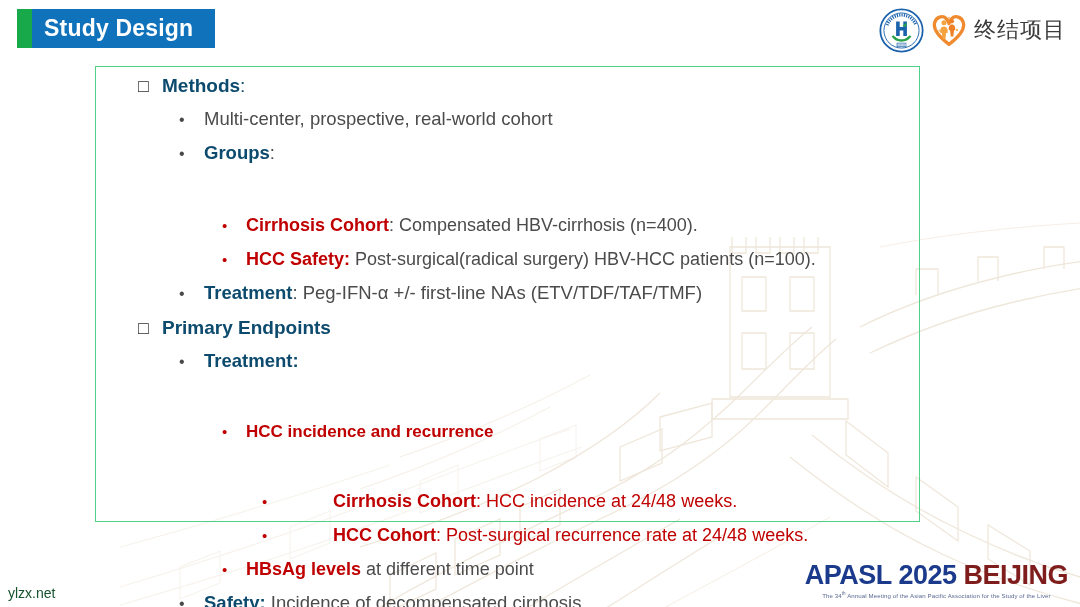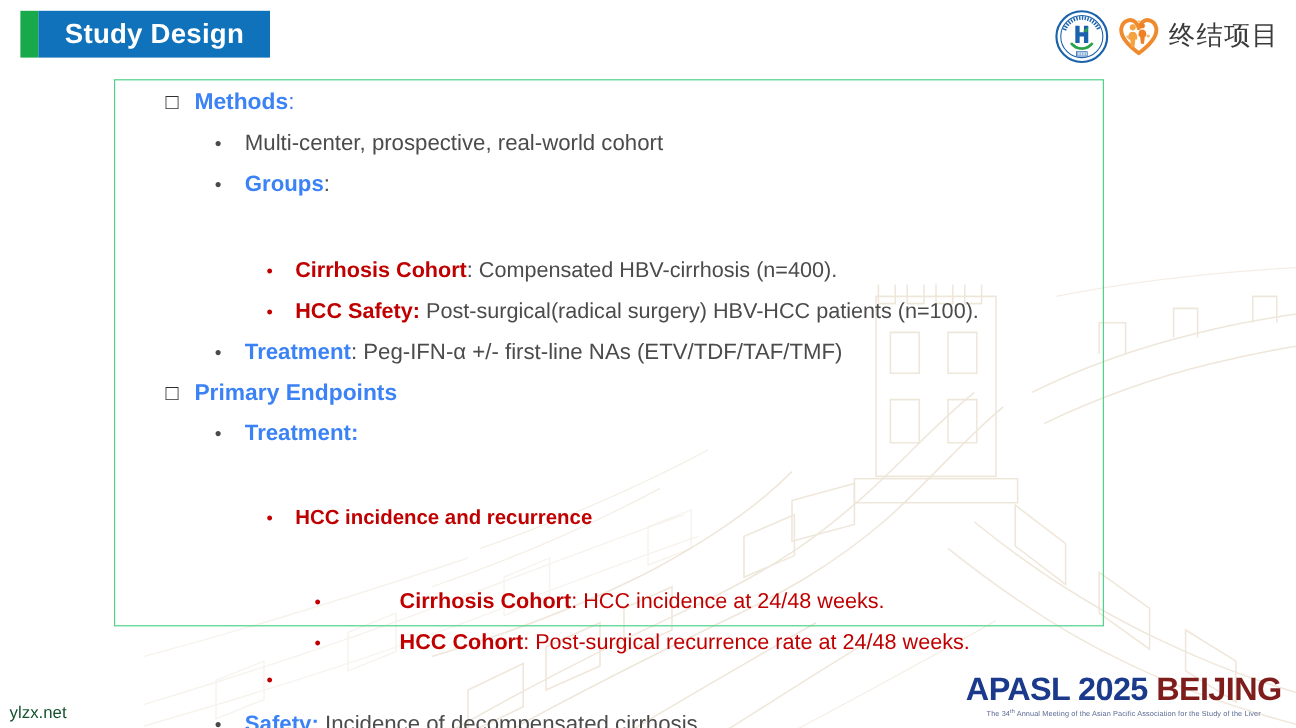--- a/index.html
+++ b/index.html
@@ -51,21 +51,21 @@
     align-items: stretch;
   }
   #title-accent {
     width: 15px;
     background: #17a94a;
   }
   #title-box {
     background: #1072ba;
     display: flex;
     align-items: center;
-    padding: 0 22px 0 22px;
+    padding: 0 22px 0 12px;
   }
   #title-text {
     color: #ffffff;
     font-size: 23px;
     font-weight: bold;
     letter-spacing: 0.2px;
     white-space: nowrap;
   }
 
   
@@ -197,21 +197,21 @@
   }
 
   .gap-sm { height: 38px; }
   .gap-md { height: 36px; }
 
   
   .b       { font-weight: bold; }
   .red     { color: #c00000; }
   .redb    { color: #c00000; font-weight: bold; }
   .grey    { color: #4b4b4b; font-weight: normal; text-align: center; }
-  .dark    { color: #3b82f6; }
+  .dark    { color: #0c4a6e; }
 
   
   #watermark-url {
     position: absolute;
     left: 8px;
     bottom: 6px;
     font-size: 14px;
     color: #14532d;
     font-family: "Liberation Sans", sans-serif;
   }
@@ -390,20 +390,21 @@
       <span class="row-text"><span class="redb">Cirrhosis Cohort</span><span class="red">: HCC incidence at 24/48 weeks.</span></span>
     </div>
 
     <div class="row lvl4">
       <span class="bullet">•</span>
       <span class="row-text"><span class="redb">HCC Cohort</span><span class="red">: Post-surgical recurrence rate at 24/48 weeks.</span></span>
     </div>
 
     <div class="row lvl3">
       <span class="bullet">•</span>
+      <span class="row-text"><span class="redb">HBsAg levels</span><span class="grey"> at different time point</span></span>
     </div>
 
     <div class="row lvl2">
       <span class="bullet">•</span>
       <span class="row-text"><span class="b dark">Safety:</span><span class="grey"> Incidence of decompensated cirrhosis</span></span>
     </div>
 
   </div>
 
   <div id="watermark-url">ylzx.net</div>

